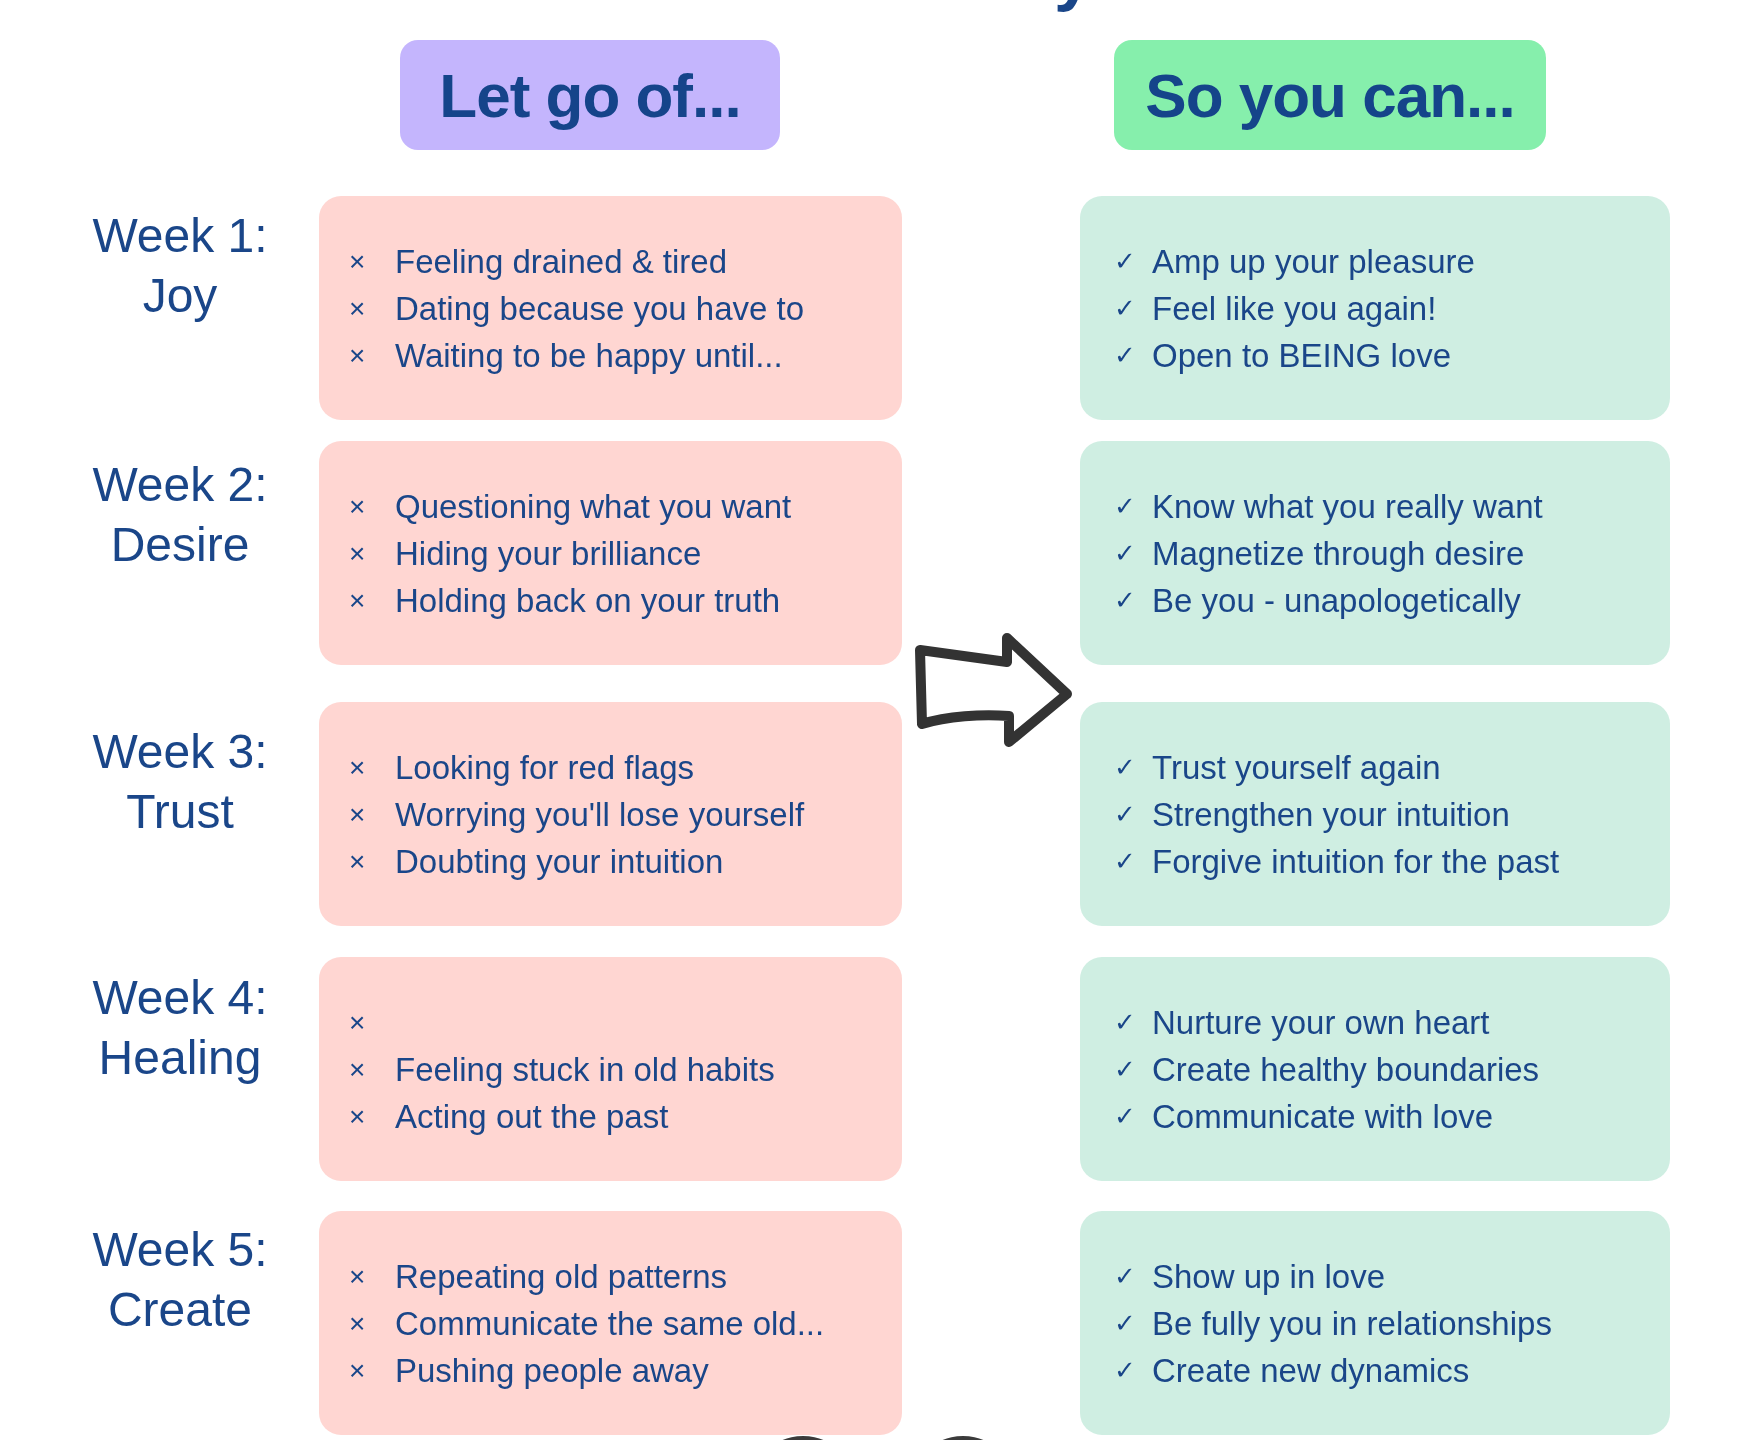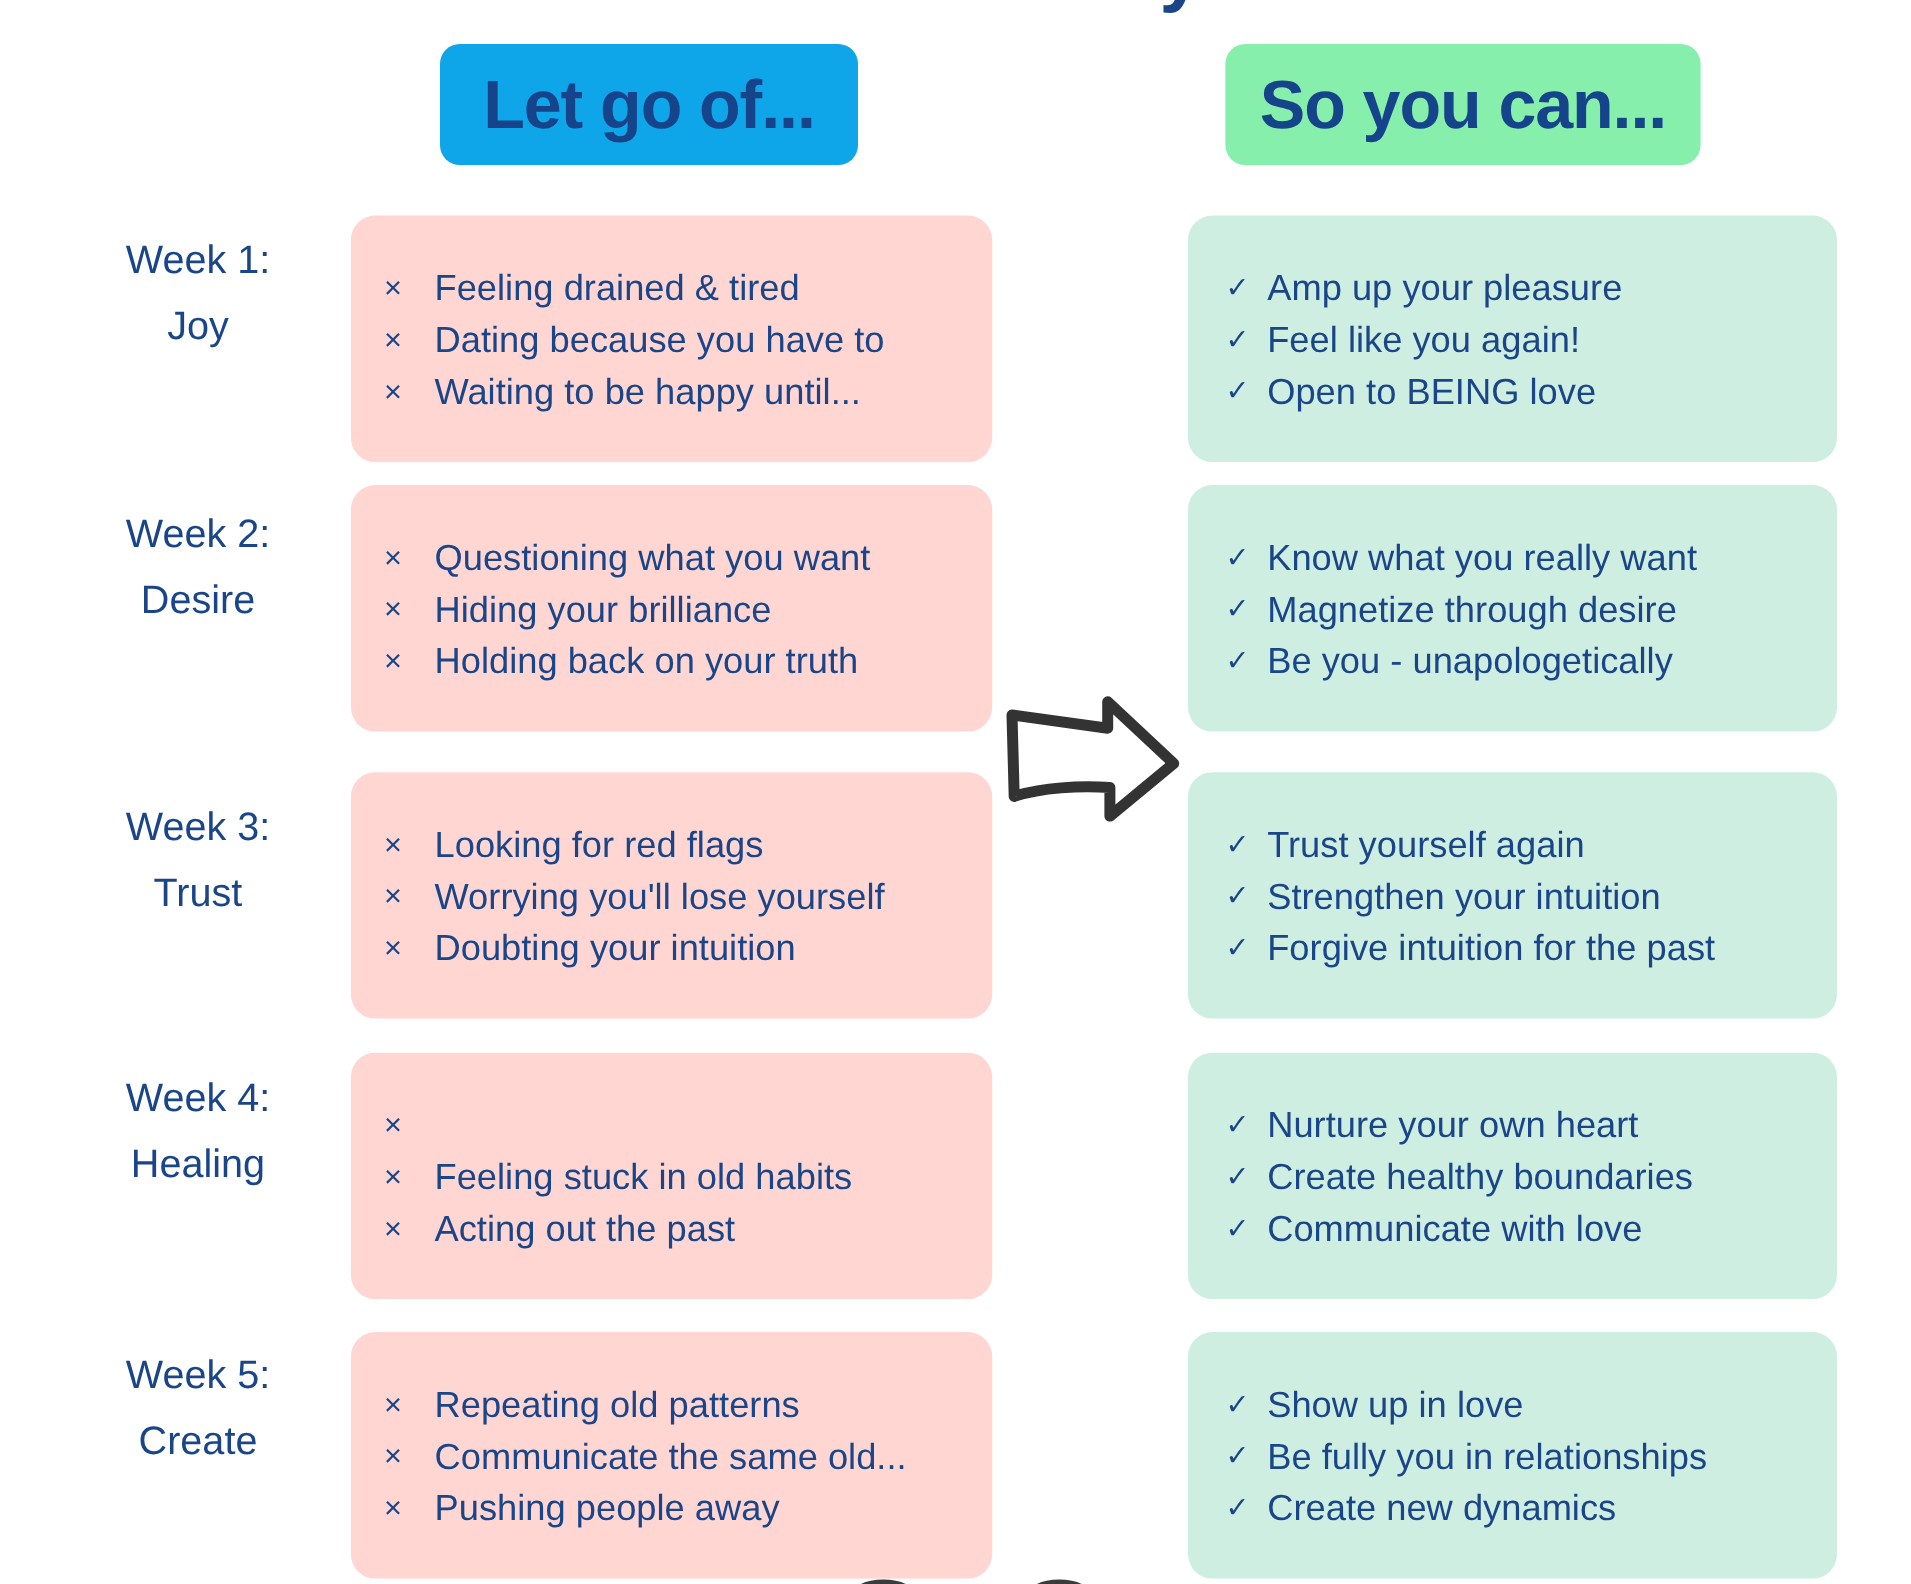--- a/index.html
+++ b/index.html
@@ -13,26 +13,26 @@
     position: absolute; left: 1054px; top: -62px;
     font-size: 70px; font-weight: bold; color: #1a4689; line-height: 70px;
   }
   .col-header {
     position: absolute; top: 40px; height: 110px;
     border-radius: 18px;
     display: flex; align-items: center; justify-content: center;
     font-weight: bold; font-size: 62px; letter-spacing: -1px;
     color: #15448a;
   }
-  #hdr-left { left: 400px; width: 380px; background: #0ea5e9; text-align: center; }
+  #hdr-left { left: 400px; width: 380px; background: #c4b5fd; text-align: center; }
   #hdr-right { left: 1114px; width: 432px; background: #86efac; }
 
   .week-label {
     position: absolute; left: 60px; width: 240px;
-    text-align: center; font-size: 36px; line-height: 60px;
+    text-align: center; font-size: 48px; line-height: 60px;
     color: #1a4689;
   }
   .week-label span { display: block; }
 
   .card {
     position: absolute; height: 224px; border-radius: 22px;
     box-sizing: border-box;
     display: flex; flex-direction: column; justify-content: center;
   }
   .card.left { left: 319px; width: 583px; background: #ffd6d2; padding-left: 30px; }

